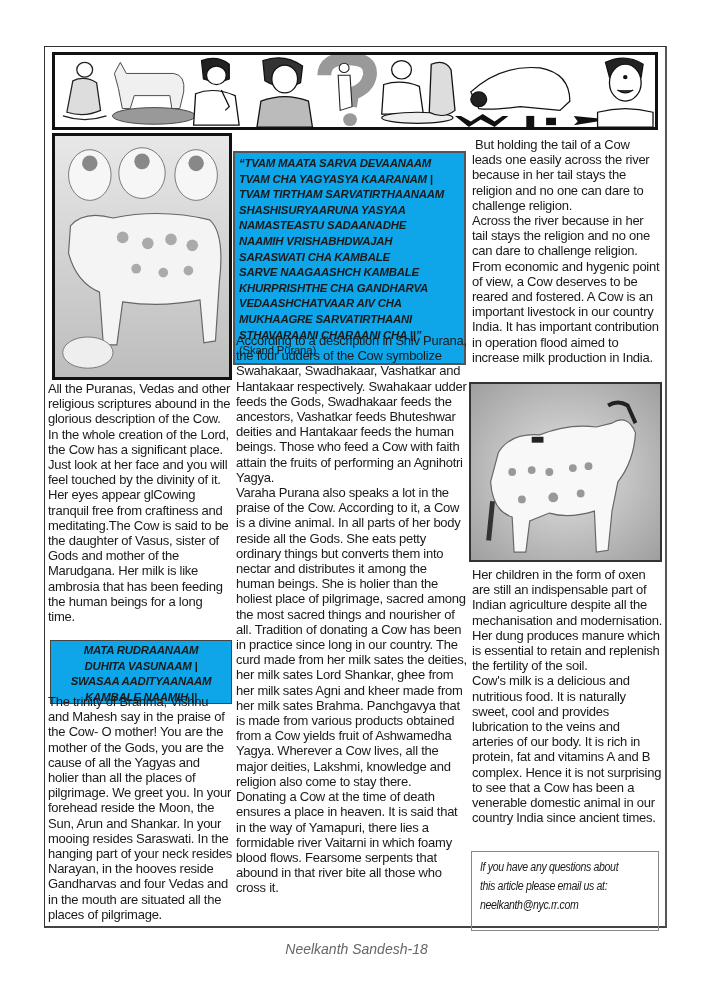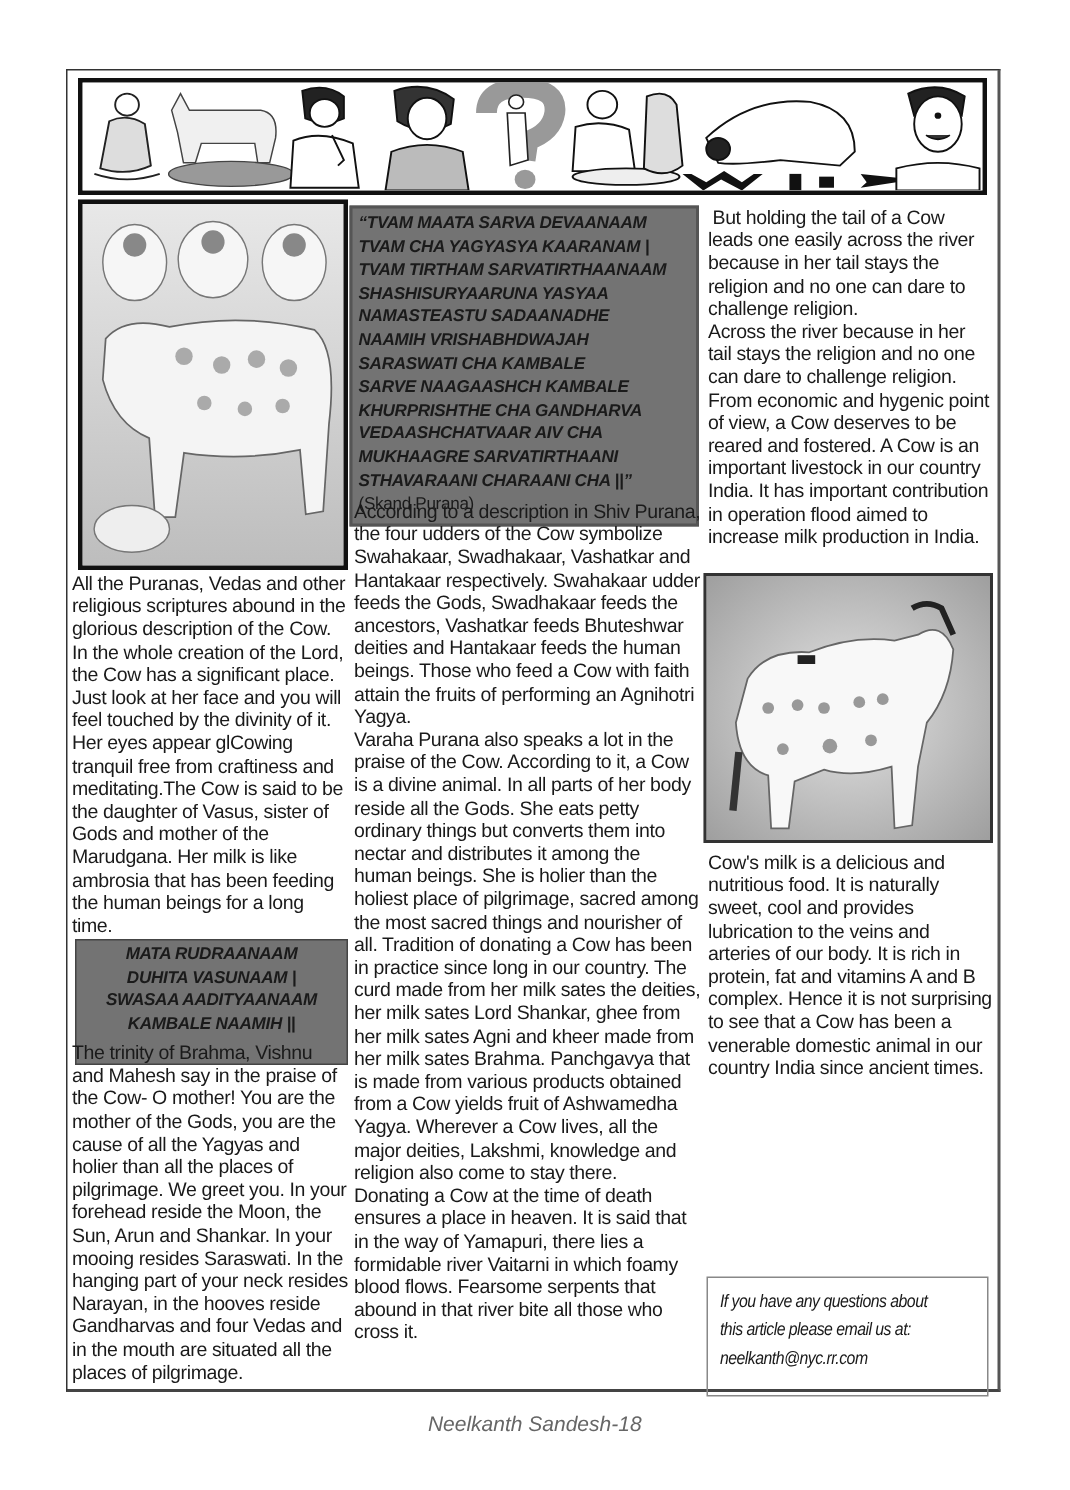--- a/index.html
+++ b/index.html
@@ -8,23 +8,23 @@
   .page { position: absolute; left: 44px; top: 46px; width: 623px; height: 882px;
           border: 1px solid #333; border-right: 2px solid #555; border-bottom: 2px solid #444;
           box-sizing: border-box; background: #fff; }
   .banner { position: absolute; left: 52px; top: 52px; width: 606px; height: 78px;
             border: 3px solid #111; box-sizing: border-box; background: #fff; overflow: hidden; }
   .banner svg { width: 100%; height: 100%; display: block; }
   .col { position: absolute; font-size: 13px; line-height: 15.2px; letter-spacing: -0.25px; }
   .col p { margin: 0; }
   .img-box { position: absolute; box-sizing: border-box; overflow: hidden; }
   .img-box svg { width: 100%; height: 100%; display: block; }
-  .mantra-box { position: absolute; background: #737373; border: 1px solid #444;
+  .mantra-box { position: absolute; background: #0ea5e9; border: 1px solid #444;
                 box-sizing: border-box; font-style: italic; font-weight: bold;
-                font-size: 11.4px; line-height: 15.6px; letter-spacing: -0.2px; }
+                font-size: 11.4px; line-height: 15.6px; letter-spacing: -0.2px; margin-top: 14px; }
   .mantra-box .attrib { font-style: normal; font-weight: normal; }
   .email-box { position: absolute; left: 471px; top: 851px; width: 188px; height: 80px;
                border: 1px solid #888; box-sizing: border-box; padding: 6px 8px;
                font-style: italic; font-size: 12px; line-height: 19px; letter-spacing: -0.4px;
                transform-origin: left top; }
   .email-box span { display: block; transform: scaleX(0.88); transform-origin: left; white-space: nowrap; }
   .footer { position: absolute; left: 0; width: 713px; top: 941px; text-align: center;
             font-style: italic; font-size: 14px; color: #666; }
 </style>
 </head>
@@ -126,21 +126,21 @@
       <circle cx="138" cy="138" r="5"></circle>
     </g>
     <ellipse cx="34" cy="222" rx="26" ry="16" fill="#eee" stroke="#777"></ellipse>
   </svg>
 </div>
 
 <div class="col" style="left:48px; top:381px; width:184px;">
   <p>All the Puranas, Vedas and other religious scriptures abound in the glorious description of the Cow. In the whole creation of the Lord, the Cow has a significant place. Just look at her face and you will feel touched by the divinity of it. Her eyes appear glCowing tranquil free from craftiness and meditating.The Cow is said to be the daughter of Vasus, sister of Gods and mother of the Marudgana. Her milk is like ambrosia that has been feeding the human beings for a long time.</p>
 </div>
 
-<div class="mantra-box" style="left:50px; top:626px; width:182px; height:84px; text-align:center; padding:2px 2px;">
+<div class="mantra-box" style="left:50px; top:626px; width:182px; height:64px; text-align:center; padding:2px 2px;">
   <div>MATA RUDRAANAAM</div>
   <div>DUHITA VASUNAAM |</div>
   <div>SWASAA AADITYAANAAM</div>
   <div>KAMBALE NAAMIH ||</div>
 </div>
 
 <div class="col" style="left:48px; top:694px; width:184px;">
   <p>The trinity of Brahma, Vishnu and Mahesh say in the praise of the Cow- O mother! You are the mother of the Gods, you are the cause of all the Yagyas and holier than all the places of pilgrimage. We greet you. In your forehead reside the Moon, the Sun, Arun and Shankar. In your mooing resides Saraswati. In the hanging part of your neck resides Narayan, in the hooves reside Gandharvas and four Vedas and in the mouth are situated all the places of pilgrimage.</p>
 </div>
 
@@ -192,20 +192,21 @@
         <circle cx="120" cy="84" r="4"></circle>
         <circle cx="52" cy="118" r="4"></circle>
       <circle cx="84" cy="116" r="5"></circle>
         <circle cx="112" cy="112" r="4"></circle>
     </g>
     <path d="M22 120 L18 160" stroke="#333" stroke-width="5"></path>
   </svg>
 </div>
 
 <div class="col" style="left:472px; top:567px; width:190px;">
+  <p>Her children in the form of oxen are still an indispensable part of Indian agriculture despite all the mechanisation and modernisation. Her dung produces manure which is essential to retain and replenish the fertility of the soil.</p>
   <p>Cow's milk is a delicious and nutritious food. It is naturally sweet, cool and provides lubrication to the veins and arteries of our body. It is rich in protein, fat and vitamins A and B complex. Hence it is not surprising to see that a Cow has been a venerable domestic animal in our country  India since ancient times.</p>
 </div>
 
 <div class="email-box">
   <span>If you have any  questions about</span>
   <span>this article please email us at:</span>
   <span>neelkanth@nyc.rr.com</span>
 </div>
 
 <div class="footer">Neelkanth Sandesh-18</div>

